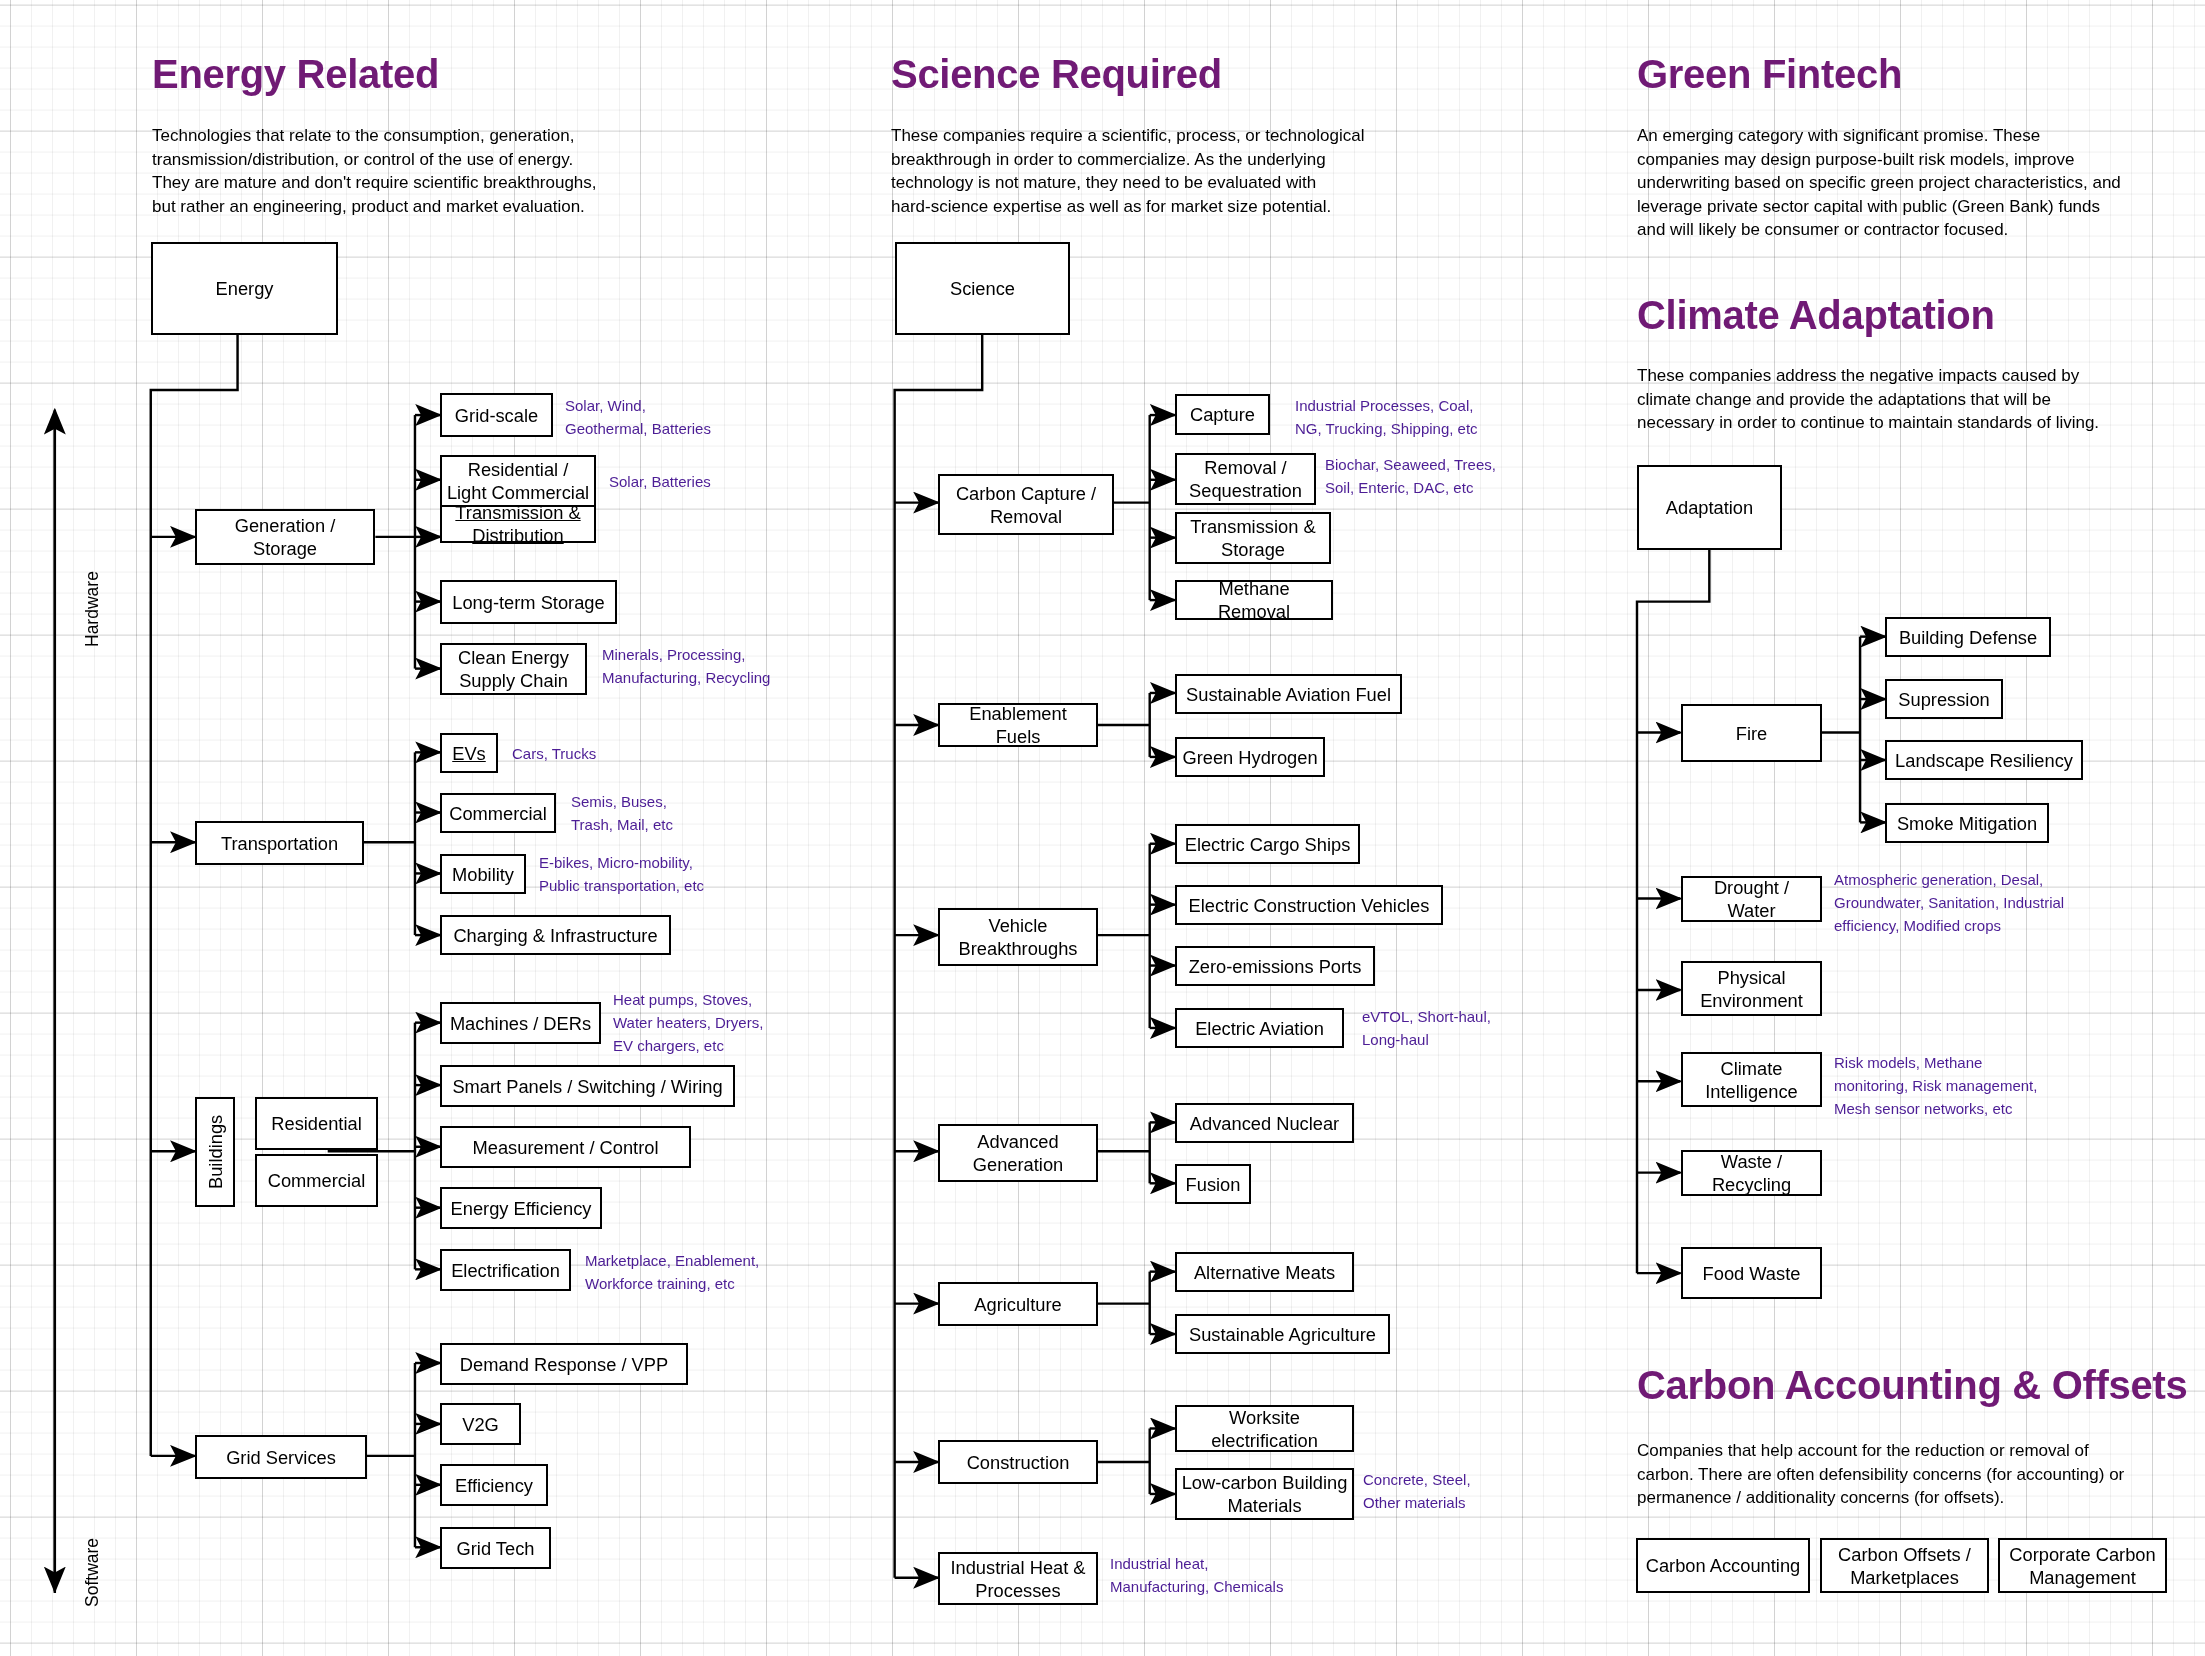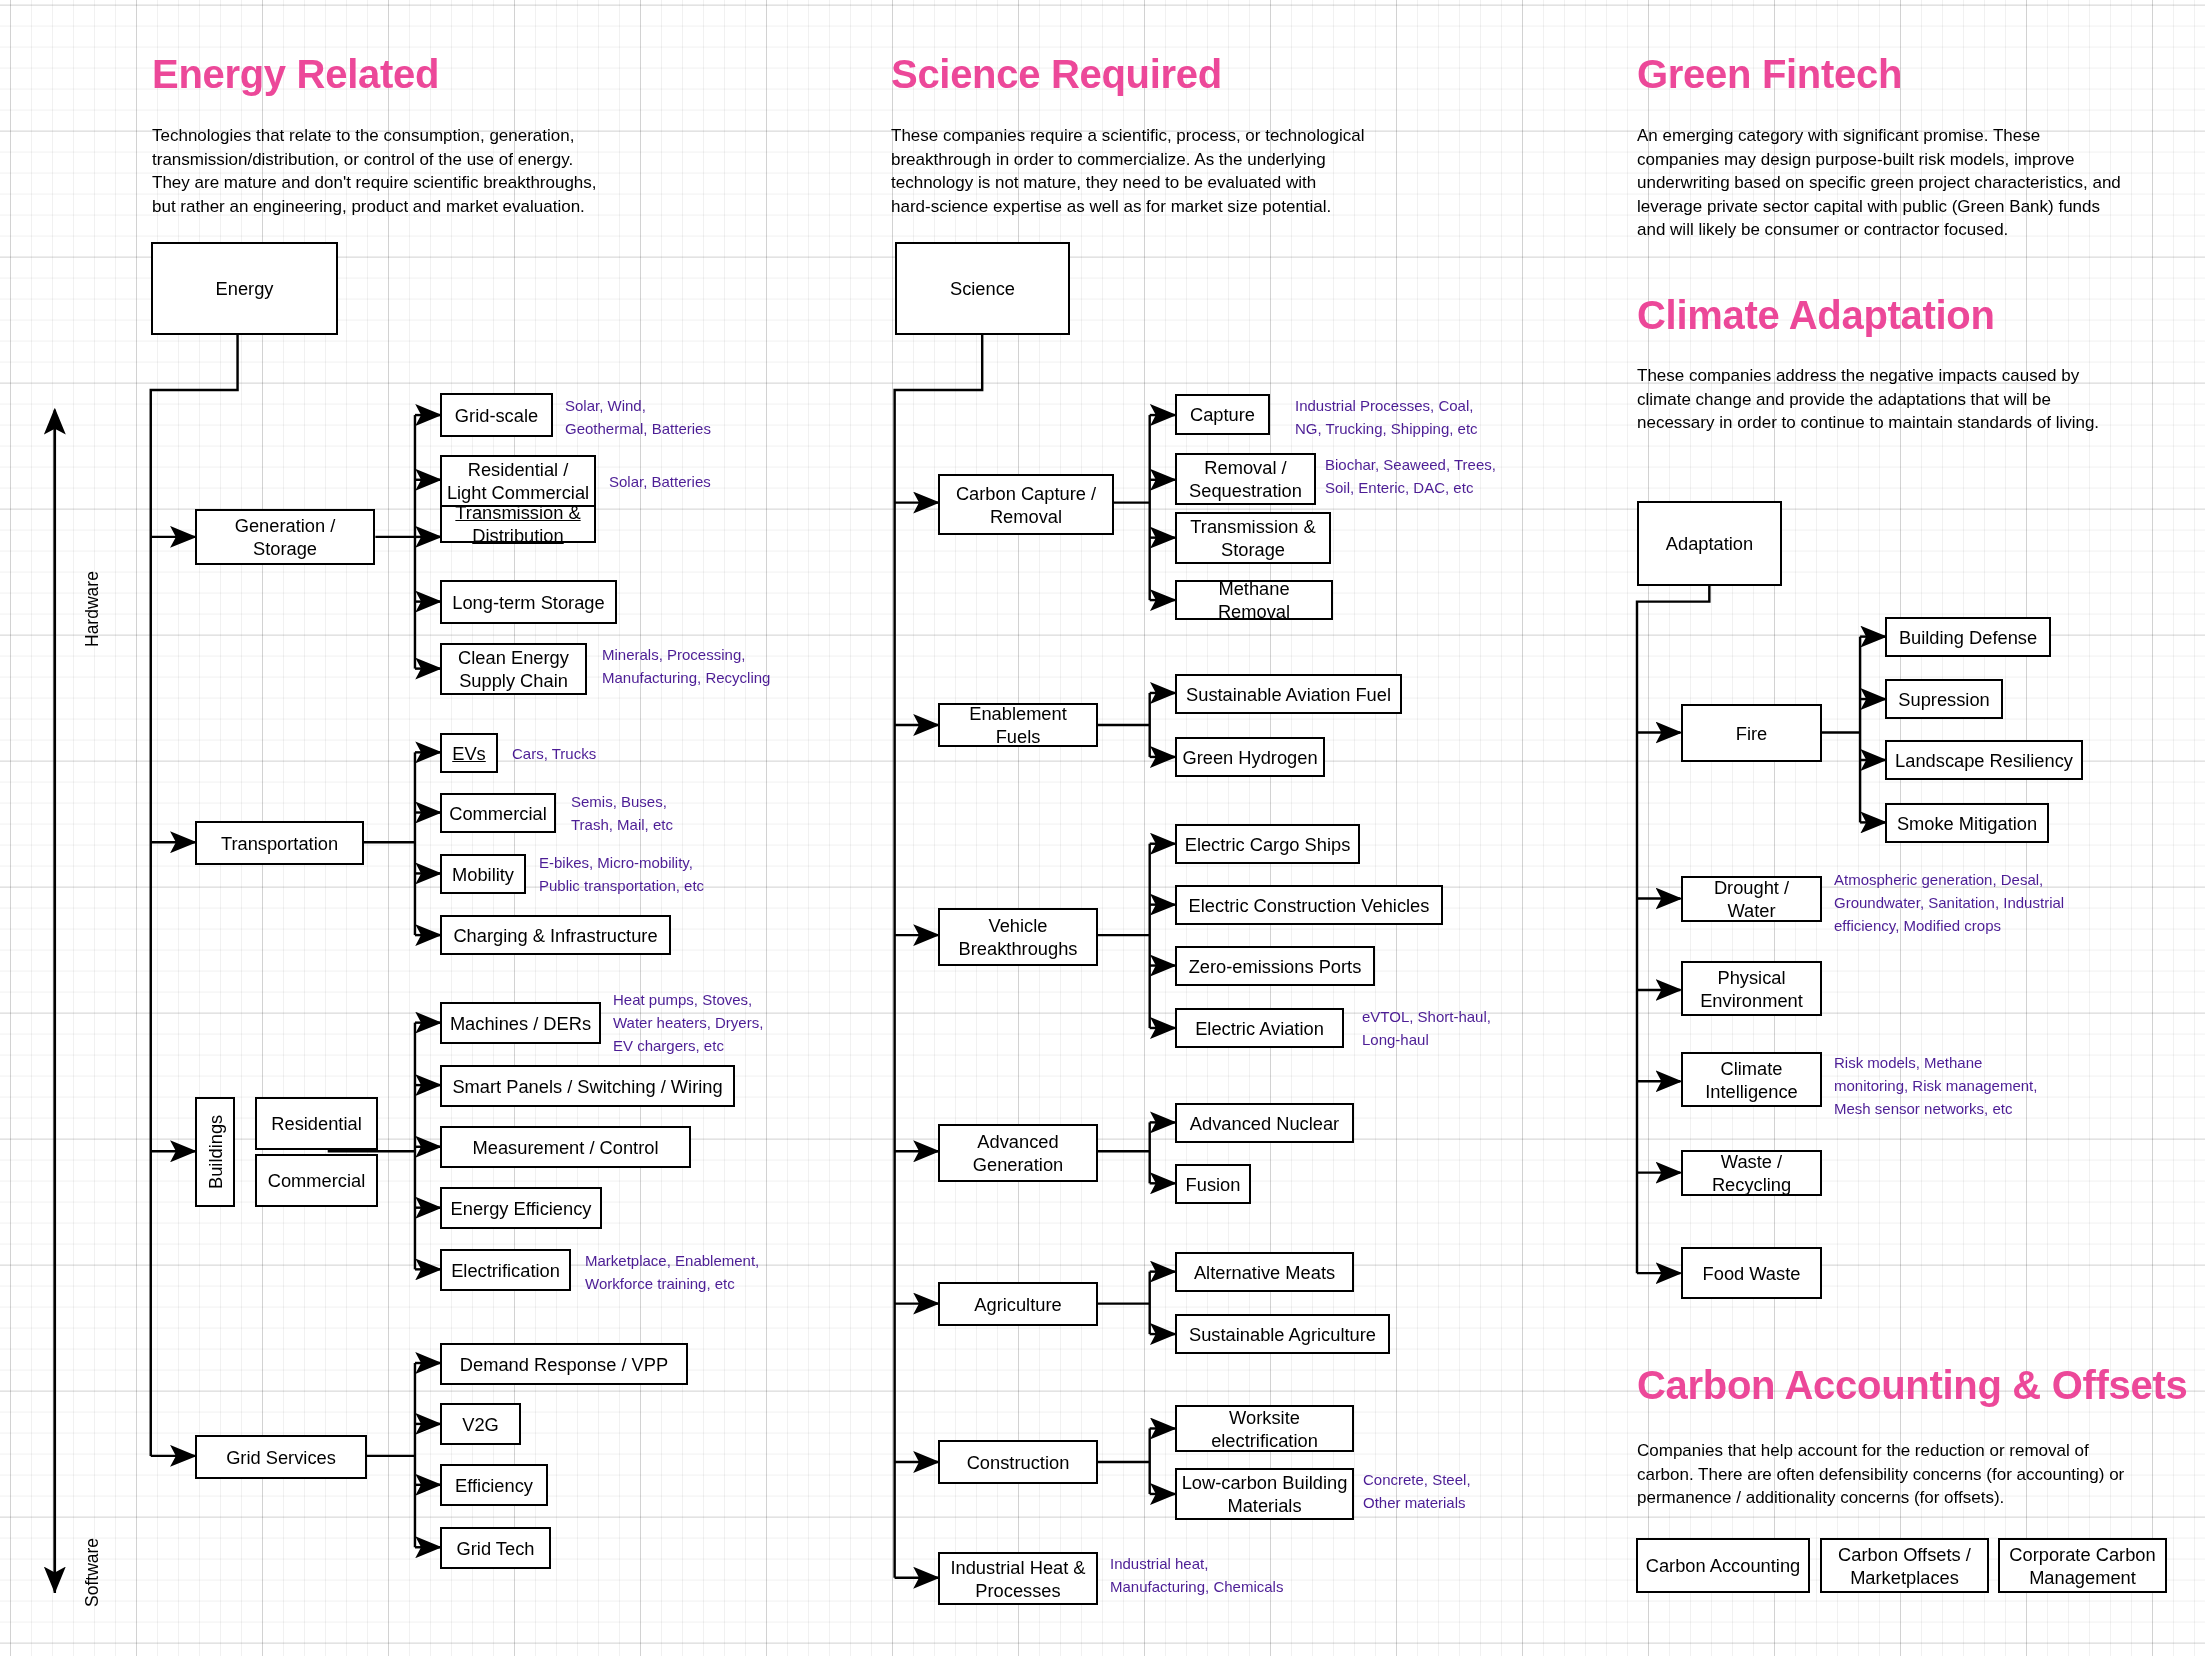--- a/index.html
+++ b/index.html
@@ -21,21 +21,21 @@
       linear-gradient(to bottom, rgba(0,0,0,0.13) 1.1px, transparent 1.1px);
     background-size: 21px 21px, 21px 21px, 126px 126px, 126px 126px;
     background-position: 10px 4.6px, 10px 4.6px, 10px 4.6px, 10px 4.6px;
     pointer-events:none;
   }
   #canvas { position:absolute; inset:0; }
   svg.wires { position:absolute; left:0; top:0; width:2205px; height:1657px; pointer-events:none; }
 
   .h1 {
     position:absolute;
-    font-size:40px; font-weight:bold; color:#ec4899;
+    font-size:40px; font-weight:bold; color:#701a75;
     letter-spacing:-0.3px; white-space:nowrap;
   }
   .para {
     position:absolute;
     font-size:17px; line-height:23.6px; color:#000;
   }
   .node {
     position:absolute;
     border:2.4px solid #000;
     background:#fff;
@@ -299,21 +299,21 @@
 companies may design purpose-built risk models, improve
 underwriting based on specific green project characteristics, and
 leverage private sector capital with public (Green Bank) funds
 and will likely be consumer or contractor focused.</div>
 
 <div class="h1" style="left:1637px; top:293px;">Climate Adaptation</div>
 <div class="para" style="left:1637px; top:364px; width:556px; white-space:pre-line;">These companies address the negative impacts caused by
 climate change and provide the adaptations that will be
 necessary in order to continue to maintain standards of living.</div>
 
-<div class="node" style="left:1637px; top:465px; width:145px; height:85px;margin-top:36px;">Adaptation</div>
+<div class="node" style="left:1637px; top:465px; width:145px; height:85px;">Adaptation</div>
 
 <div class="node" style="left:1681px; top:704px; width:141px; height:58px;">Fire</div>
 <div class="node" style="left:1885px; top:617px; width:166px; height:40px;">Building Defense</div>
 <div class="node" style="left:1885px; top:679px; width:118px; height:40px;">Supression</div>
 <div class="node" style="left:1885px; top:740px; width:198px; height:40px;">Landscape Resiliency</div>
 <div class="node" style="left:1885px; top:803px; width:164px; height:40px;">Smoke Mitigation</div>
 
 <div class="node" style="left:1681px; top:876px; width:141px; height:46px;">Drought / Water</div>
 <div class="tag" style="left:1834px; top:868px;">Atmospheric generation, Desal,
 Groundwater, Sanitation, Industrial

